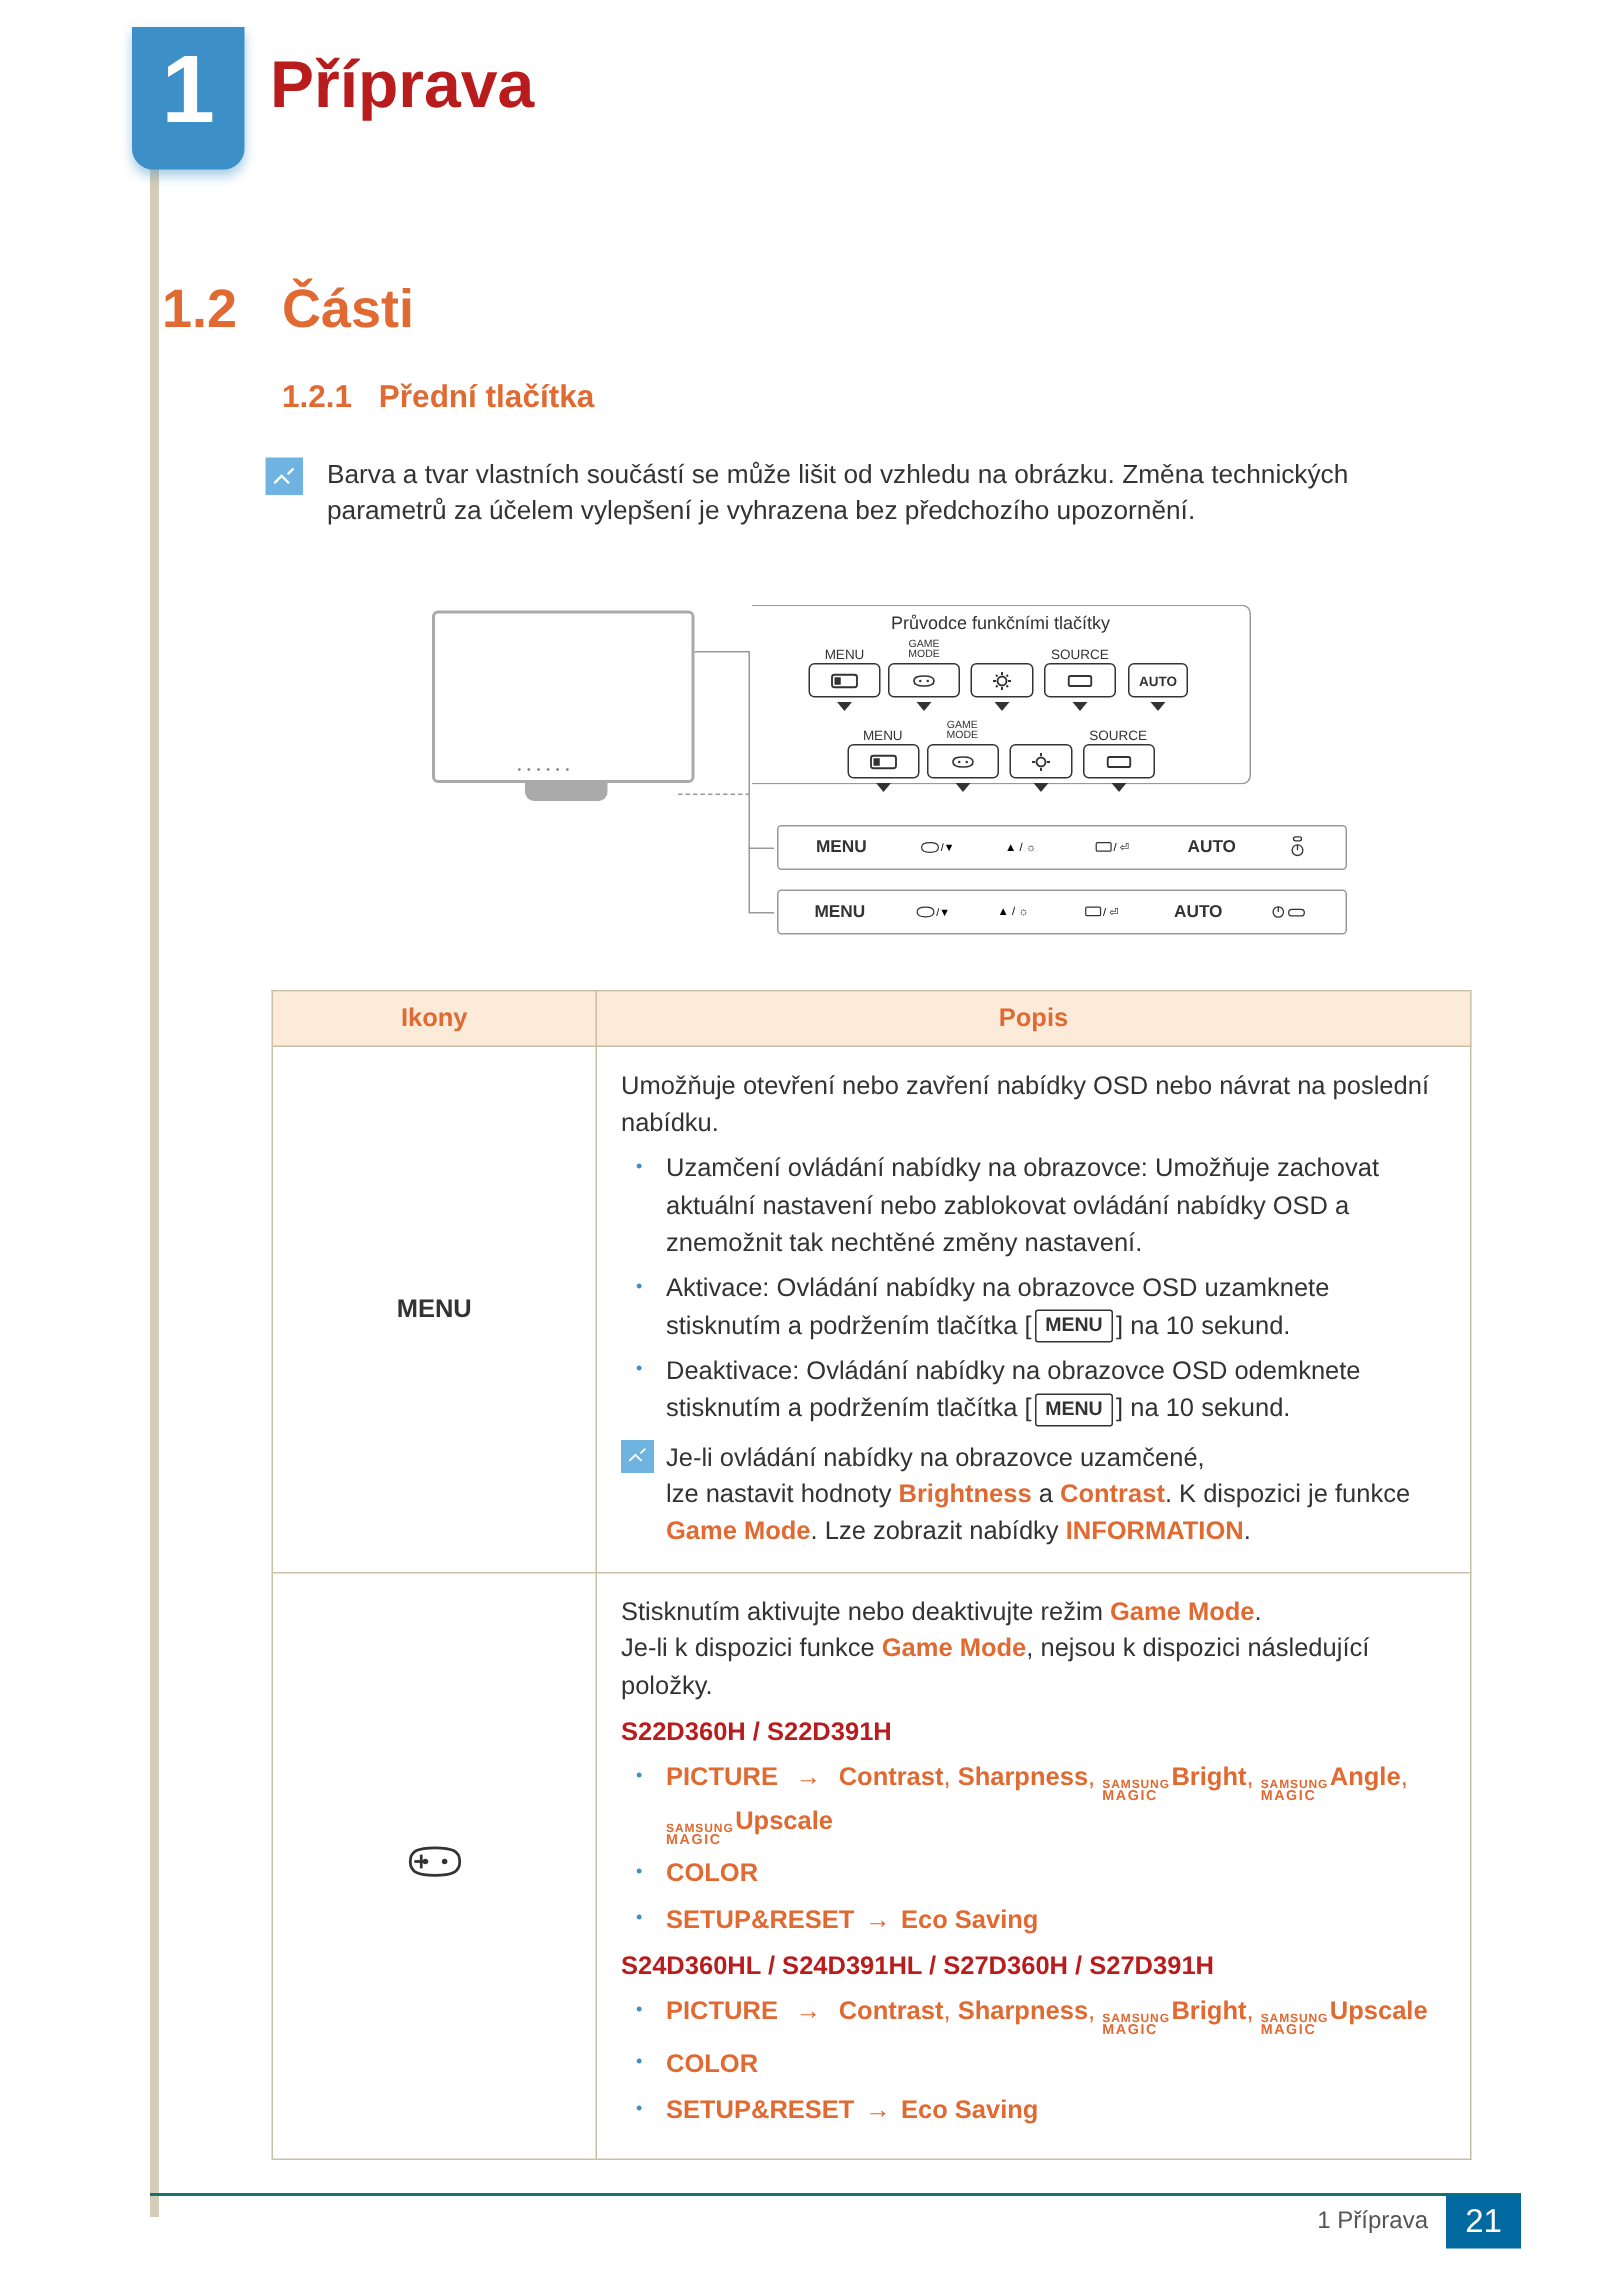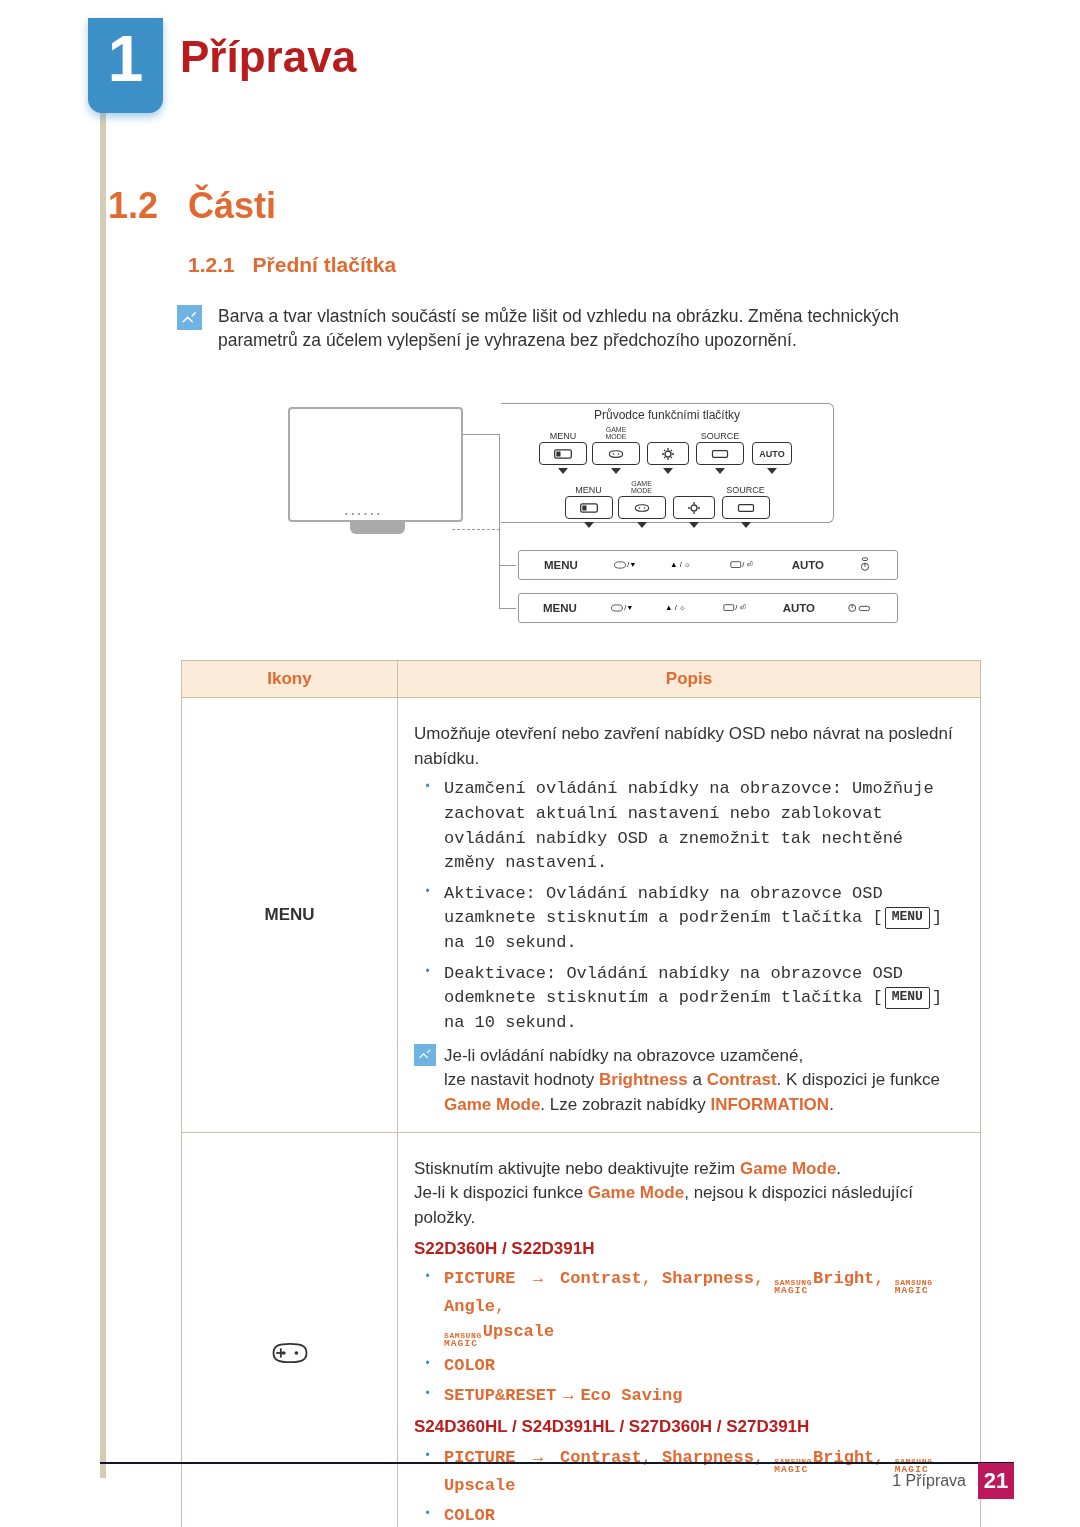--- a/index.html
+++ b/index.html
@@ -69,43 +69,43 @@
   .strip .cell{ display:flex; align-items:center; gap:2px; }
   .strip .menu{ font-weight:bold; font-size:11.5px;}
   .strip .auto{ font-weight:bold; font-size:11.5px;}
 
   
   .tbl { position:absolute; left:181px; top:660px; width:800px; border-collapse:collapse; }
   .tbl th, .tbl td { border:1px solid #c9c0a8; vertical-align:middle; }
   .tbl th { background:#fbebd8; color:#e06a31; font-weight:bold; font-size:17px; padding:8px 6px; text-align:center; }
   .tbl th.icons-h{ width:216px;}
   .tbl td.icon-cell{ text-align:center; font-weight:bold; font-size:17px; }
-  .tbl td.desc-cell{ padding:24px 16px 14px 16px; font-size:17px; line-height:1.45; vertical-align:top;}
-  .bullet-list{ list-style:none; margin:6px 0 6px 0; padding-left:16px;font-family:Liberation Mono, monospace;}
+  .tbl td.desc-cell{ padding:14px 16px 14px 16px; font-size:17px; line-height:1.45; vertical-align:top;}
+  .bullet-list{ list-style:none; margin:6px 0 6px 0; padding-left:16px;}
   .bullet-list > li{ position:relative; padding-left:14px; margin-bottom:6px;}
   .bullet-list > li::before{ content:"•"; position:absolute; left:-6px; top:2px; color:#3c8fc7; font-size:12px;}
   .menu-pill{ display:inline-block; border:1.5px solid #333; border-radius:2px; padding:0 6px 1px; font-size:13px; font-weight:bold; vertical-align:middle; margin:0 2px;}
   .orange{ color:#e06a31; font-weight:bold;}
   .orange-nb { color:#e06a31; }
   .brand-stack{ display:inline-flex; flex-direction:column; align-items:flex-start; line-height:8px; vertical-align:-2px; margin-right:1px;}
   .brand-top{ font-size:8px; letter-spacing:0.6px; font-weight:bold; color:#e06a31;}
   .brand-bot{ font-size:9.5px; letter-spacing:1.1px; font-weight:bold; color:#e06a31;}
   .note-block{ display:flex; gap:8px; margin-top:8px; }
   .note-block .note-ico{ width:22px; height:22px; background:#6fb4e0; flex-shrink:0; display:flex; align-items:center; justify-content:center;}
   .note-block .note-ico svg{width:15px;height:15px;fill:#fff;}
   .note-block .note-body{ flex:1; }
   .gamepad{ font-size:36px; line-height:1;}
   .models{ font-weight:bold; color:#b91c1c; margin:6px 0 4px;}
   .arrow{ margin:0 7px; display:inline-block;}
 
   
   .footer{ position:absolute; left:100px; right:66px; bottom:29px; height:36px;
-    display:flex; align-items:center; justify-content:flex-end; border-top:2px solid #0f172a;}
+    display:flex; align-items:center; justify-content:flex-end; border-top:2px solid #0f766e;}
   .footer-text{ font-size:16px; color:#555; margin-right:12px;}
-  .page-num{ width:36px; height:36px; background:#be185d; color:#fff; display:flex; align-items:center; justify-content:center; font-size:22px; font-weight:bold;}
+  .page-num{ width:50px; height:36px; background:#0369a1; color:#fff; display:flex; align-items:center; justify-content:center; font-size:22px; font-weight:normal;}
 </style>
 </head>
 <body>
 
 <div class="page">
   <div class="left-stripe"></div>
 
   <div class="chapter-badge">1</div>
   <div class="chapter-title">Příprava</div>
 

